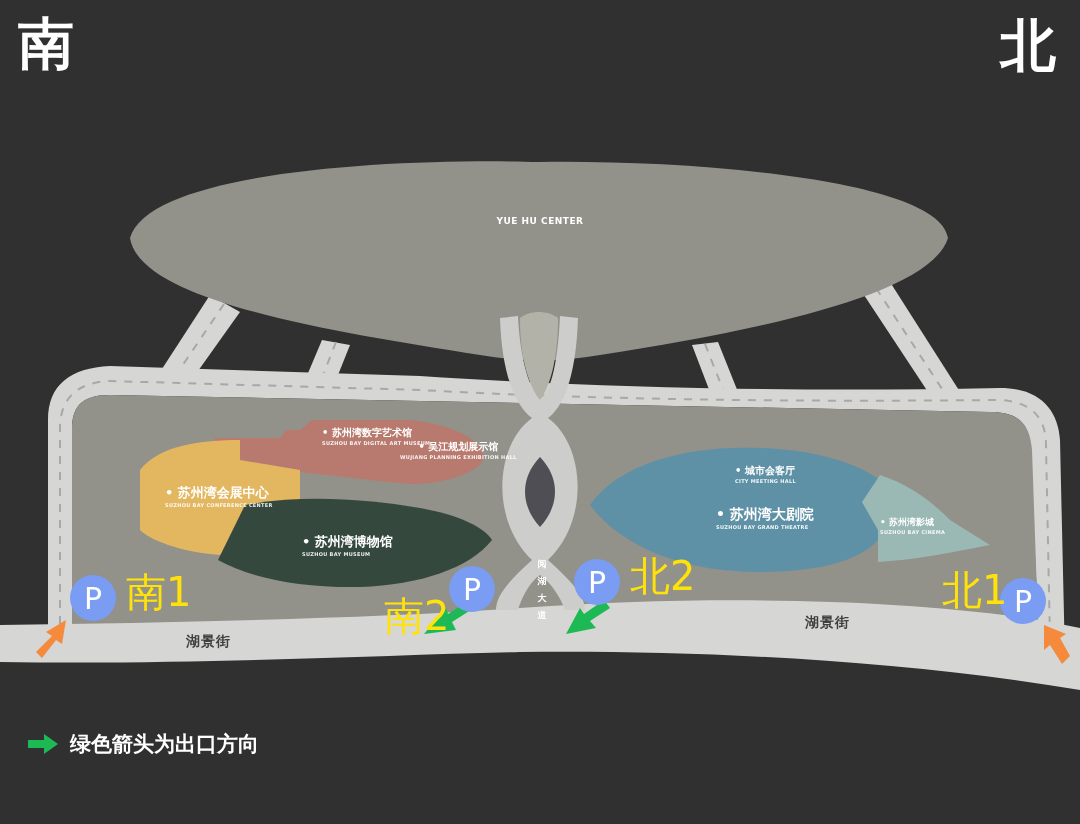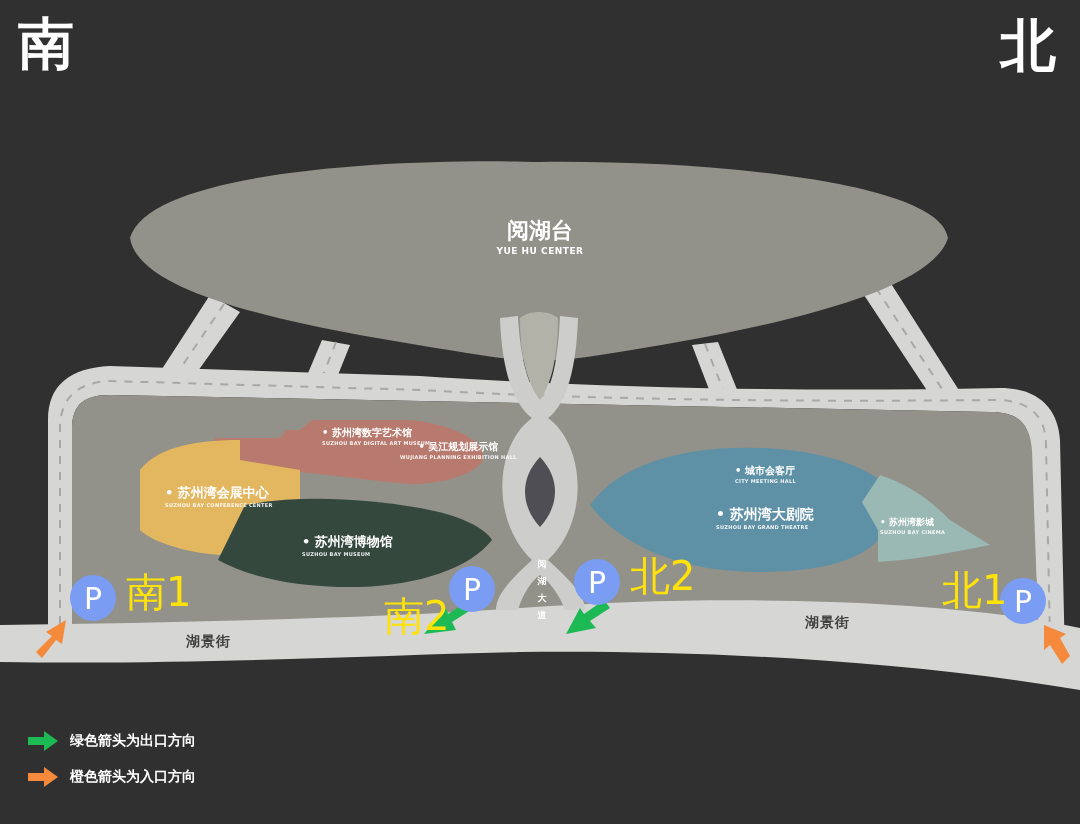--- a/index.html
+++ b/index.html
@@ -9,21 +9,21 @@
   .compass { color: #ffffff; font-size: 56px; font-weight: bold; line-height: 1; }
   .venue-label { color: #ffffff; font-weight: bold; white-space: nowrap; text-align: left; }
   .venue-label .zh { display: block; }
   .venue-label .en { display: block; font-size: 5px; letter-spacing: 0.3px; opacity: 0.9; }
   .venue-label .zh::before { content: "• "; }
   .stage-label { color: #ffffff; font-weight: bold; text-align: center; }
   .parking { width: 46px; height: 46px; border-radius: 50%; background: #7a9cf2; color: #fff; font-size: 30px; font-family: "DejaVu Sans", sans-serif; display: flex; align-items: center; justify-content: center; }
   .park-label { color: #ffe20a; font-size: 40px; font-weight: normal; line-height: 1; white-space: nowrap; }
   .street { color: #404040; font-size: 14px; font-weight: bold; letter-spacing: 1px; text-align: right; }
   .vroad { color: #ffffff; font-size: 9px; font-weight: bold; width: 12px; line-height: 17px; text-align: center; }
-  .legend-row { display: flex; align-items: center; gap: 10px; color: #ffffff; font-size: 14px; font-weight: bold; }
+  .legend-row { display: flex; align-items: center; gap: 10px; color: #ffffff; font-size: 21px; font-weight: bold; }
 </style>
 </head>
 <body>
 
 <svg class="map-svg" viewBox="0 0 1080 824" xmlns="http://www.w3.org/2000/svg">
 
   <g fill="#d6d6d4">
     <polygon points="210,295 240,312 188,385 160,372"></polygon>
     <polygon points="322,340 350,345 332,390 303,385"></polygon>
     <polygon points="692,345 718,342 738,392 710,392"></polygon>
@@ -66,21 +66,20 @@
   </g>
   <g fill="#f5893c">
     <path d="M1062,664 L1050,645 L1044,650 L1044,625 L1066,634 L1060,638 L1070,656 Z"></path>
   </g>
 </svg>
 
 <div class="abs compass" style="left:18px;top:16px;">南</div>
 <div class="abs compass" style="left:1000px;top:18px;">北</div>
 
 <div class="abs stage-label" style="left:480px;top:216px;width:120px;">
-  <div style="font-size:22px;">阅湖台</div>
   <div style="font-size:9px;letter-spacing:0.5px;">YUE HU CENTER</div>
 </div>
 
 <div class="abs venue-label" style="left:322px;top:426px;font-size:10px;">
   <span class="zh">苏州湾数字艺术馆</span>
   <span class="en">SUZHOU BAY DIGITAL ART MUSEUM</span>
 </div>
 <div class="abs venue-label" style="left:400px;top:440px;font-size:10px;text-align:center;">
   <span class="zh">吴江规划展示馆</span>
   <span class="en">WUJIANG PLANNING EXHIBITION HALL</span>
@@ -127,19 +126,13 @@
 <div class="abs parking" style="left:1000px;top:578px;">P</div>
 <div class="abs park-label" style="left:942px;top:570px;">北1</div>
 
 <div class="abs" style="left:26px;top:730px;">
   <div class="legend-row" style="margin-bottom:14px;">
     <svg width="34" height="22" viewBox="0 0 34 22">
         <path d="M2,7 L18,7 L18,1 L32,11 L18,21 L18,15 L2,15 Z" fill="#1db954"></path>
       </svg>
     <span>绿色箭头为出口方向</span>
   </div>
-  <div class="legend-row">
-    <svg width="34" height="22" viewBox="0 0 34 22">
-        <path d="M2,7 L18,7 L18,1 L32,11 L18,21 L18,15 L2,15 Z" fill="#f5893c"></path>
-      </svg>
-    <span>橙色箭头为入口方向</span>
-  </div>
 </div>
 
 </body></html>

